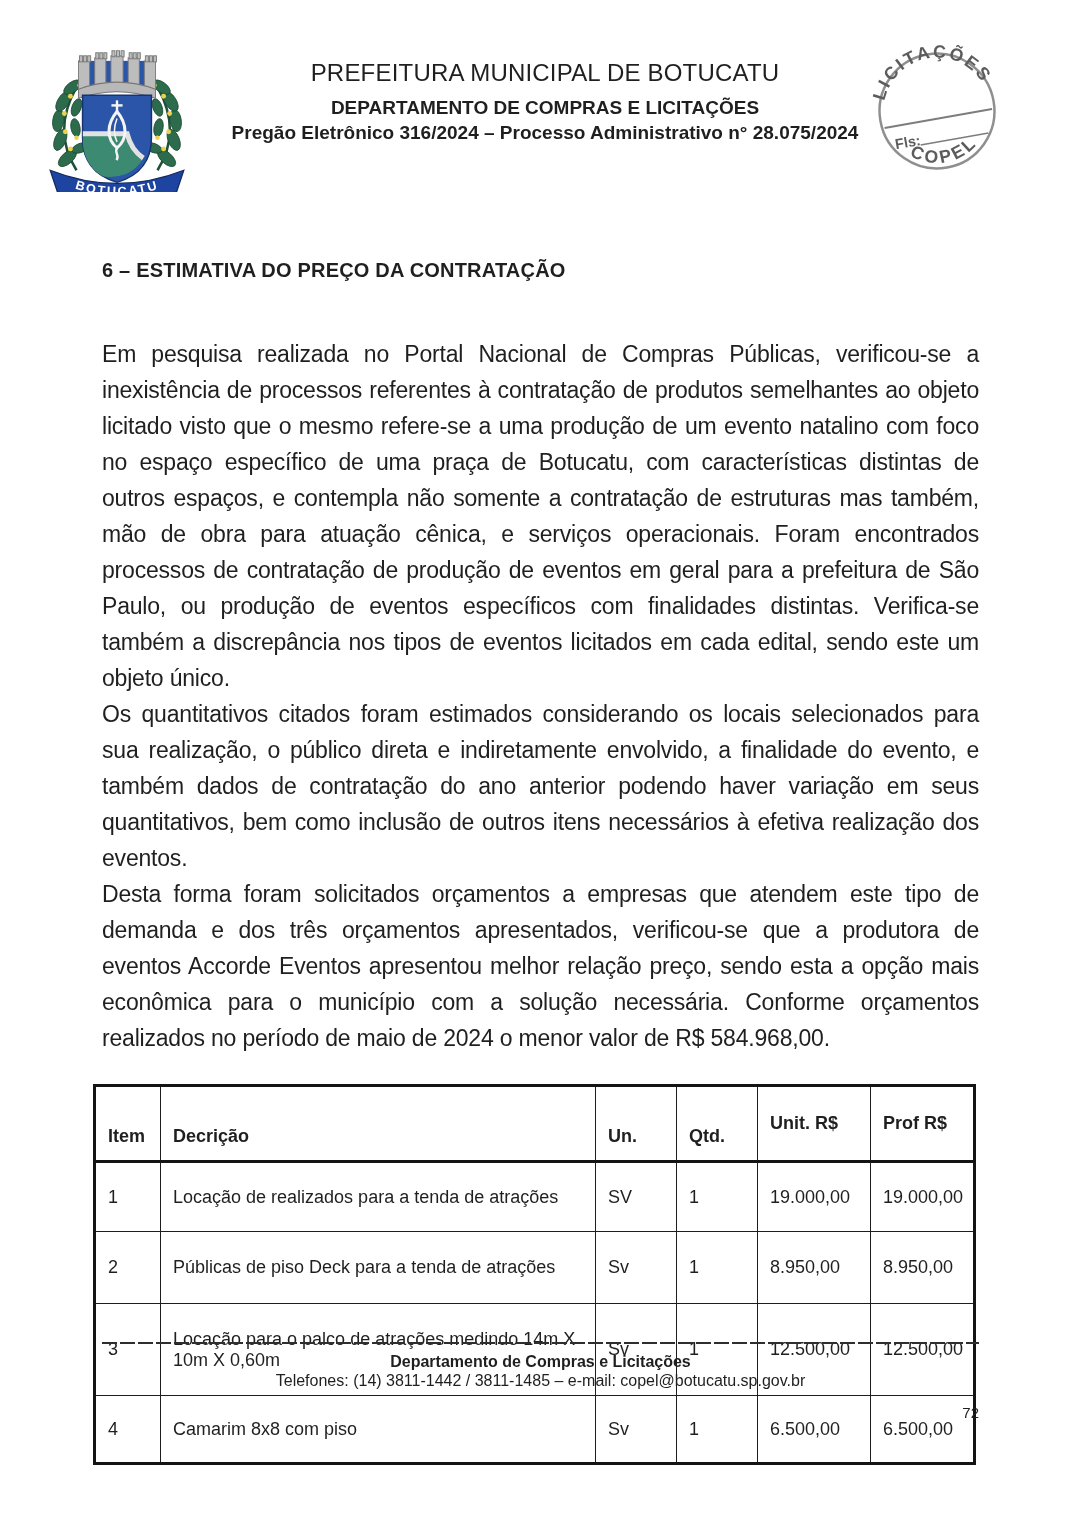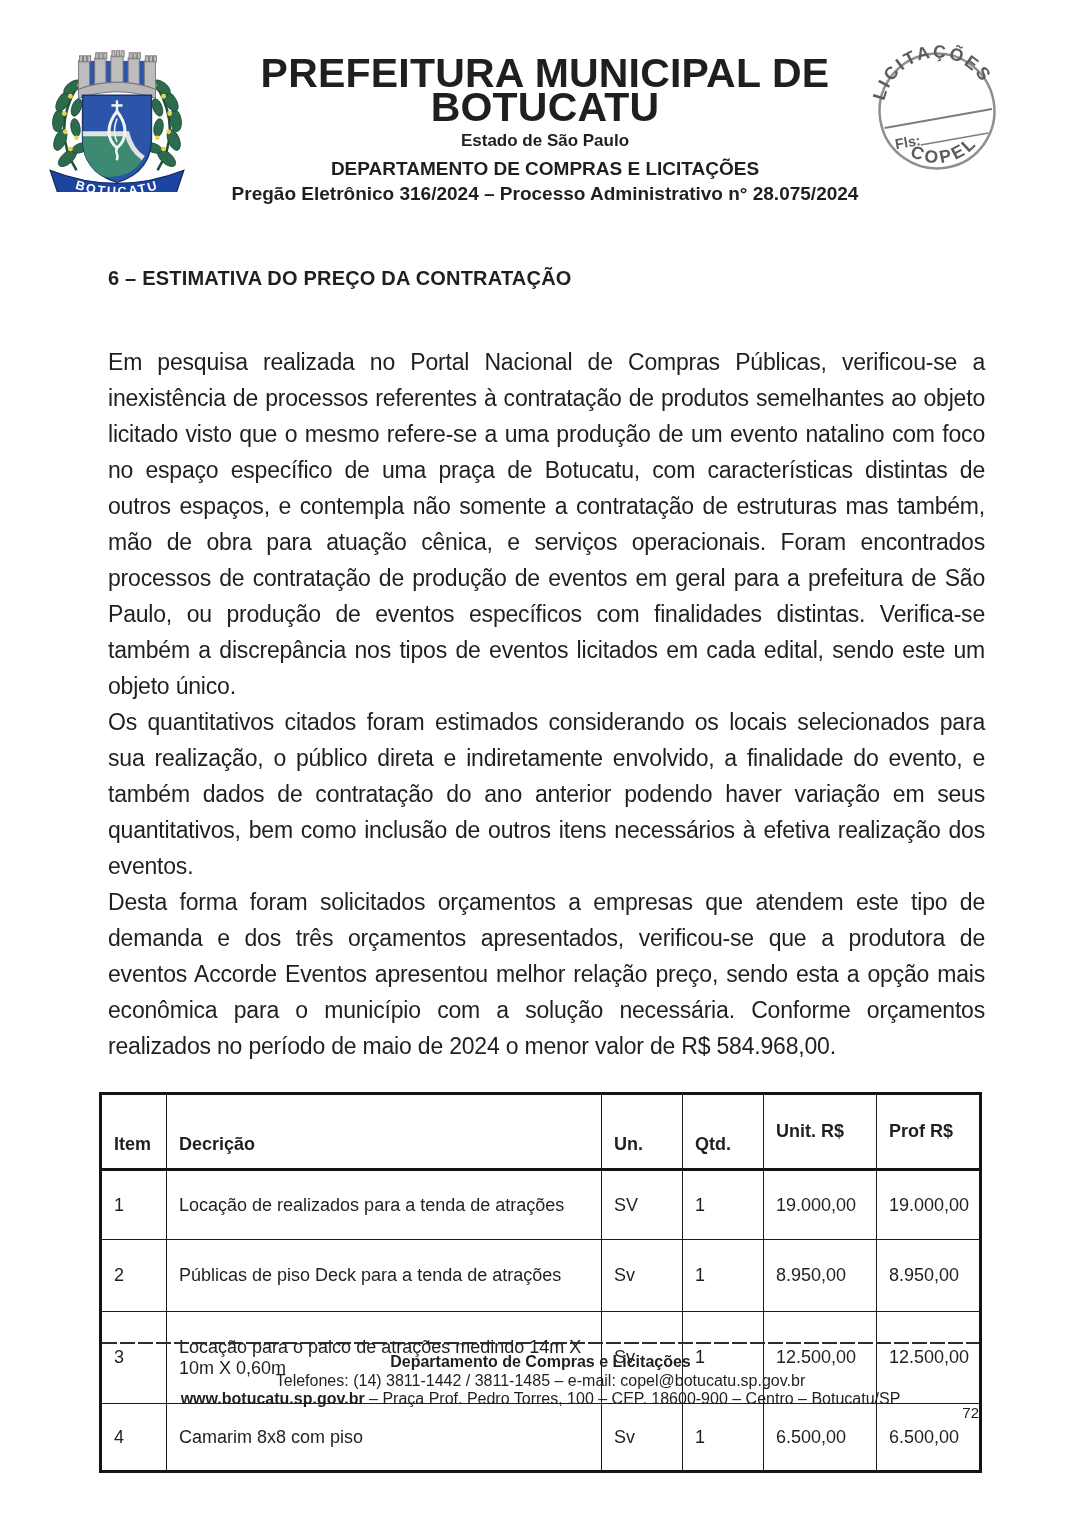--- a/index.html
+++ b/index.html
@@ -12,26 +12,26 @@
     color:#1f1f1f;
     overflow:hidden;
   }
   
   .crest{position:absolute;left:36px;top:34px;width:162px;height:158px;}
   .stamp{position:absolute;left:870px;top:44px;width:134px;height:134px;}
   .header-text{
     position:absolute;left:205px;top:56px;width:680px;
     text-align:center;
   }
-  .h-title{font-size:41px;font-weight:bold;letter-spacing:.2px;line-height:34px;}
+  .h-title{font-size:24px;font-weight:normal;letter-spacing:.2px;line-height:34px;}
   .h-state{font-size:17px;font-weight:bold;margin-top:7px;}
   .h-dept{font-size:19px;font-weight:bold;margin-top:7px;}
   .h-proc{font-size:19px;font-weight:bold;margin-top:3px;}
   
-  .content{position:absolute;left:102px;top:266px;width:877px;margin-left:6px;}
+  .content{position:absolute;left:102px;top:258px;width:877px;}
   .content h2{
     font-size:20px;font-weight:bold;line-height:24px;
     margin:0 0 54px 0;letter-spacing:.2px;
   }
   .content p{
     margin:0;
     font-size:23px;letter-spacing:-0.2px;
     line-height:36px;
     text-align:justify;
   }
@@ -157,21 +157,20 @@
           <line x1="74.5" y1="70" x2="85.5" y2="70" stroke-width="2.4"></line>
           <path d="M 80 76 C 70 88 69 103 80 112 C 91 103 90 88 80 76 Z" stroke-width="3"></path>
           <path d="M 80 83 C 76.5 92 77 100 80 106" stroke-width="1.5"></path>
           <path d="M 80 112 C 77 117 83 119 79.5 124" stroke-width="2.4"></path>
         </g>
       </g>
     </svg>
 
     <div class="header-text">
       <div class="h-title">PREFEITURA MUNICIPAL DE BOTUCATU</div>
-      <div class="h-state">Estado de São Paulo</div>
       <div class="h-dept">DEPARTAMENTO DE COMPRAS E LICITAÇÕES</div>
       <div class="h-proc">Pregão Eletrônico 316/2024 – Processo Administrativo n° 28.075/2024</div>
     </div>
 
     <svg class="stamp" viewBox="0 0 140 140">
       <g transform="rotate(-10 70 70)">
         <circle cx="70" cy="70" r="60" fill="none" stroke="#8f8f8f" stroke-width="2.6"></circle>
         <path id="stampTop" d="M 16 85 A 56 56 0 1 1 124 85" fill="none"></path>
         <text font-size="18.5" font-weight="600" fill="#5c5c5c" letter-spacing="2.5">
           <textPath href="#stampTop" startOffset="50%" text-anchor="middle">LICITAÇÕES</textPath>
@@ -246,17 +245,16 @@
             <td>6.500,00</td>
           </tr>
         </tbody>
     </table>
   </main>
 
   <footer class="doc-footer">
     <div class="f-sep"></div>
     <div class="f-dept">Departamento de Compras e Licitações</div>
     <div class="f-line">Telefones: (14) 3811-1442 / 3811-1485 – e-mail: copel@botucatu.sp.gov.br</div>
-    <div class="f-line"><span class="f-bold">www.botucatu.sp.gov.br</span><span> – Praça Prof. Pedro Torres, 100 – CEP. 18600-900 – Centro – Botucatu/SP</span></div>
     <div class="f-page">72</div>
   </footer>
 
 </div>
 
 </body></html>

